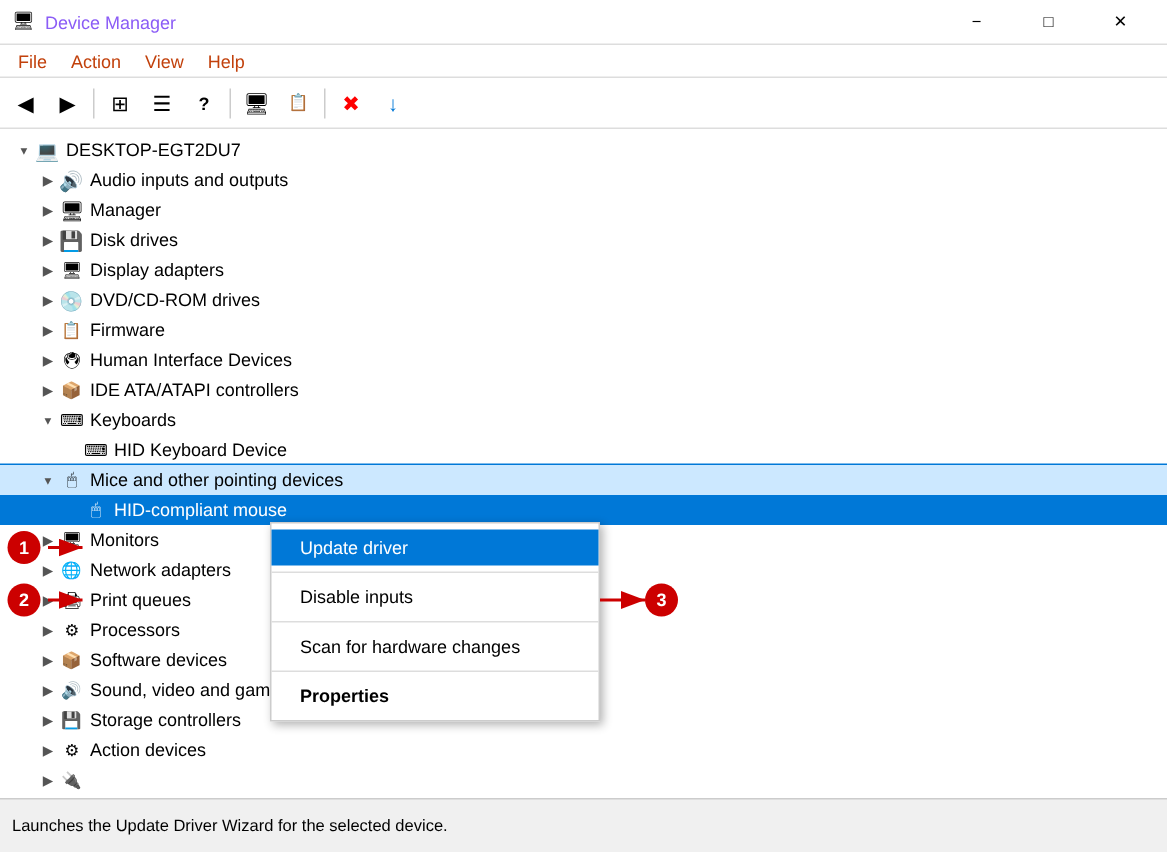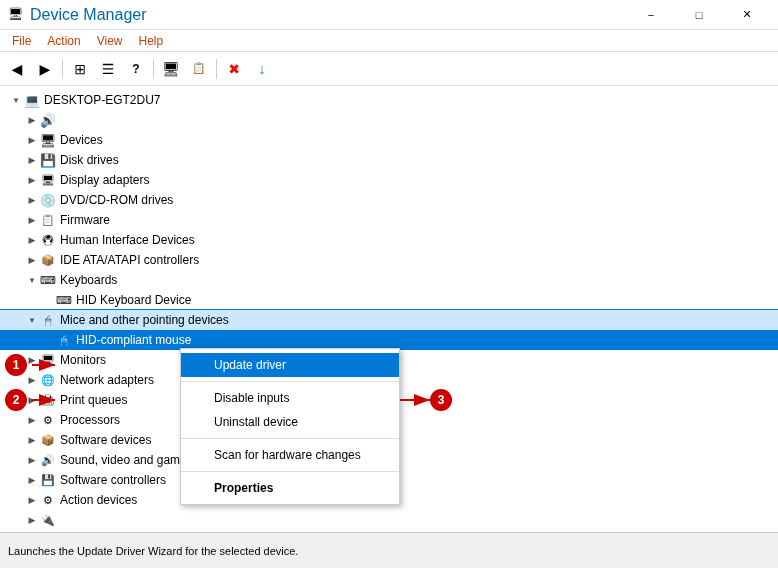--- a/index.html
+++ b/index.html
@@ -28,22 +28,22 @@
     .title-left {
       display: flex;
       align-items: center;
       gap: 6px;
     }
     .title-icon {
       width: 16px;
       height: 16px;
     }
     .title-text {
-      font-size: 16px;
-      color: #0369a1;
+      font-size: 12px;
+      color: #8b5cf6;
     }
     .title-controls {
       display: flex;
       gap: 2px;
     }
     .title-btn {
       width: 46px;
       height: 30px;
       display: flex;
       align-items: center;
@@ -176,21 +176,21 @@
       background: #fff;
       border: 1px solid #ccc;
       box-shadow: 2px 2px 6px rgba(0,0,0,0.3);
       z-index: 100;
       width: 220px;
       padding: 4px 0;
       left: 180px;
       top: 262px;
     }
     .ctx-item {
-      padding: 5px 33px;
+      padding: 5px 19px;
       font-size: 12px;
       cursor: pointer;
       color: #000;
     }
     .ctx-item.active { background: #0078d7; color: #fff; }
     .ctx-separator {
       height: 1px;
       background: #ddd;
       margin: 4px 0;
     }
@@ -265,26 +265,27 @@
 
     <div class="tree-item indent-1">
       <span class="tree-expand">▾</span>
       <span class="tree-icon">💻</span>
       <span class="tree-label">DESKTOP-EGT2DU7</span>
     </div>
 
     <div class="tree-item indent-2">
       <span class="tree-expand">▶</span>
       <span class="tree-icon">🔊</span>
+      <span class="tree-label">Audio inputs and outputs</span>
     </div>
 
     <div class="tree-item indent-2">
       <span class="tree-expand">▶</span>
       <span class="tree-icon">🖥</span>
-      <span class="tree-label">Devices</span>
+      <span class="tree-label">Manager</span>
     </div>
 
     <div class="tree-item indent-2">
       <span class="tree-expand">▶</span>
       <span class="tree-icon">💾</span>
       <span class="tree-label">Disk drives</span>
     </div>
 
     <div class="tree-item indent-2">
       <span class="tree-expand">▶</span>
@@ -372,41 +373,40 @@
 
     <div class="tree-item indent-2">
       <span class="tree-expand">▶</span>
       <span class="tree-icon" style="font-size:11px">🔊</span>
       <span class="tree-label">Sound, video and game c...</span>
     </div>
 
     <div class="tree-item indent-2">
       <span class="tree-expand">▶</span>
       <span class="tree-icon" style="font-size:11px">💾</span>
-      <span class="tree-label">Software controllers</span>
+      <span class="tree-label">Storage controllers</span>
     </div>
 
     <div class="tree-item indent-2">
       <span class="tree-expand">▶</span>
       <span class="tree-icon" style="font-size:11px">⚙</span>
       <span class="tree-label">Action devices</span>
     </div>
 
     <div class="tree-item indent-2">
       <span class="tree-expand">▶</span>
       <span class="tree-icon" style="font-size:11px">🔌</span>
     </div>
 
   </div>
 
   <div class="context-menu">
     <div class="ctx-item active">Update driver</div>
     <div class="ctx-separator"></div>
     <div class="ctx-item">Disable inputs</div>
-    <div class="ctx-item">Uninstall device</div>
     <div class="ctx-separator"></div>
     <div class="ctx-item">Scan for hardware changes</div>
     <div class="ctx-separator"></div>
     <div class="ctx-item bold">Properties</div>
   </div>
 
   <div class="annotation" style="left:5px; top:268px;">1</div>
   <div class="annotation" style="left:5px; top:303px;">2</div>
   <div class="annotation" style="left:430px; top:303px;">3</div>
 

